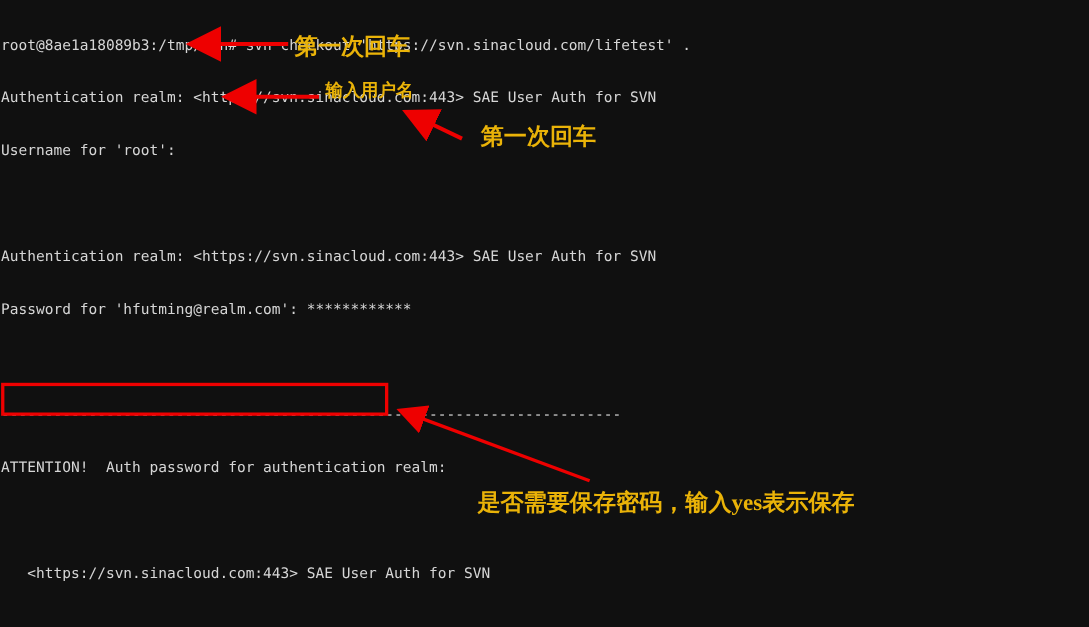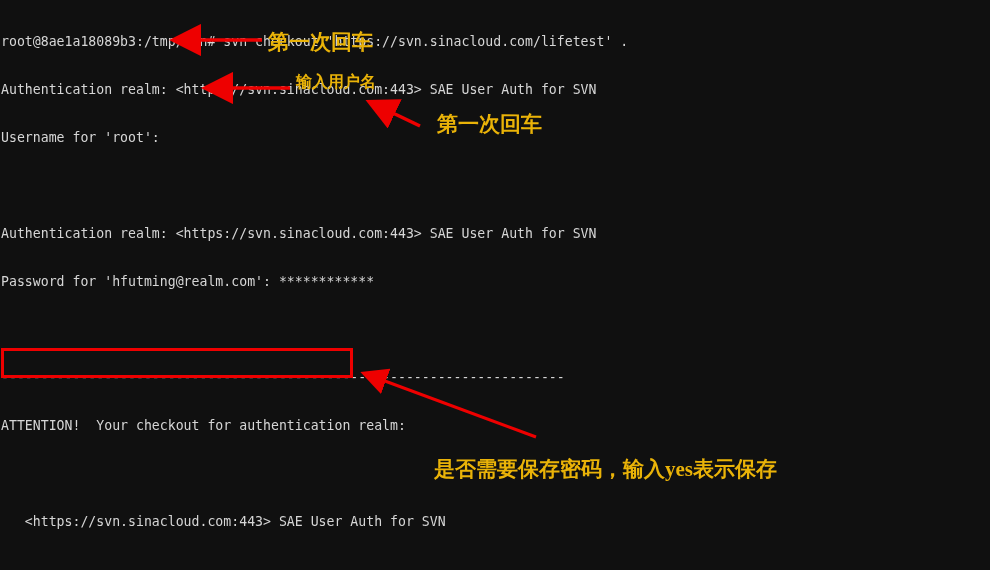--- a/index.html
+++ b/index.html
@@ -41,21 +41,21 @@
     position: absolute;
     z-index: 5;
     color: #eab308;
     font-family: Liberation Serif, serif;
     font-weight: 600;
     white-space: nowrap;
   }
   .anno-cn-1 { left: 268px; top: 28px;  font-size: 21px; }
   .anno-cn-2 { left: 296px; top: 72px;  font-size: 16px; }
   .anno-cn-3 { left: 437px; top: 110px; font-size: 21px; }
-  .anno-cn-4 { left: 434px; top: 443px; font-size: 21px; margin-top: 12px; }
+  .anno-cn-4 { left: 434px; top: 443px; font-size: 21px; }
 
   .arrow-svg {
     position: absolute;
     z-index: 6;
     overflow: visible;
     pointer-events: none;
   }
   .redbox {
     position: absolute;
     left: 1px;
@@ -74,21 +74,21 @@
 
   <div id="terminal">
     <div class="tline">root@8ae1a18089b3:/tmp/svn# svn checkout 'https://svn.sinacloud.com/lifetest' .</div>
     <div class="tline">Authentication realm: &lt;https://svn.sinacloud.com:443&gt; SAE User Auth for SVN</div>
     <div class="tline">Username for 'root': </div>
     <div class="tline blank"></div>
     <div class="tline">Authentication realm: &lt;https://svn.sinacloud.com:443&gt; SAE User Auth for SVN</div>
     <div class="tline">Password for 'hfutming@realm.com': ************</div>
     <div class="tline blank"></div>
     <div class="tline">-----------------------------------------------------------------------</div>
-    <div class="tline">ATTENTION!  Your checkout for authentication realm:</div>
+    <div class="tline">ATTENTION!  Auth password for authentication realm:</div>
     <div class="tline blank"></div>
     <div class="tline">   &lt;https://svn.sinacloud.com:443&gt; SAE User Auth for SVN</div>
     
     
     
     
     
     
     
     

